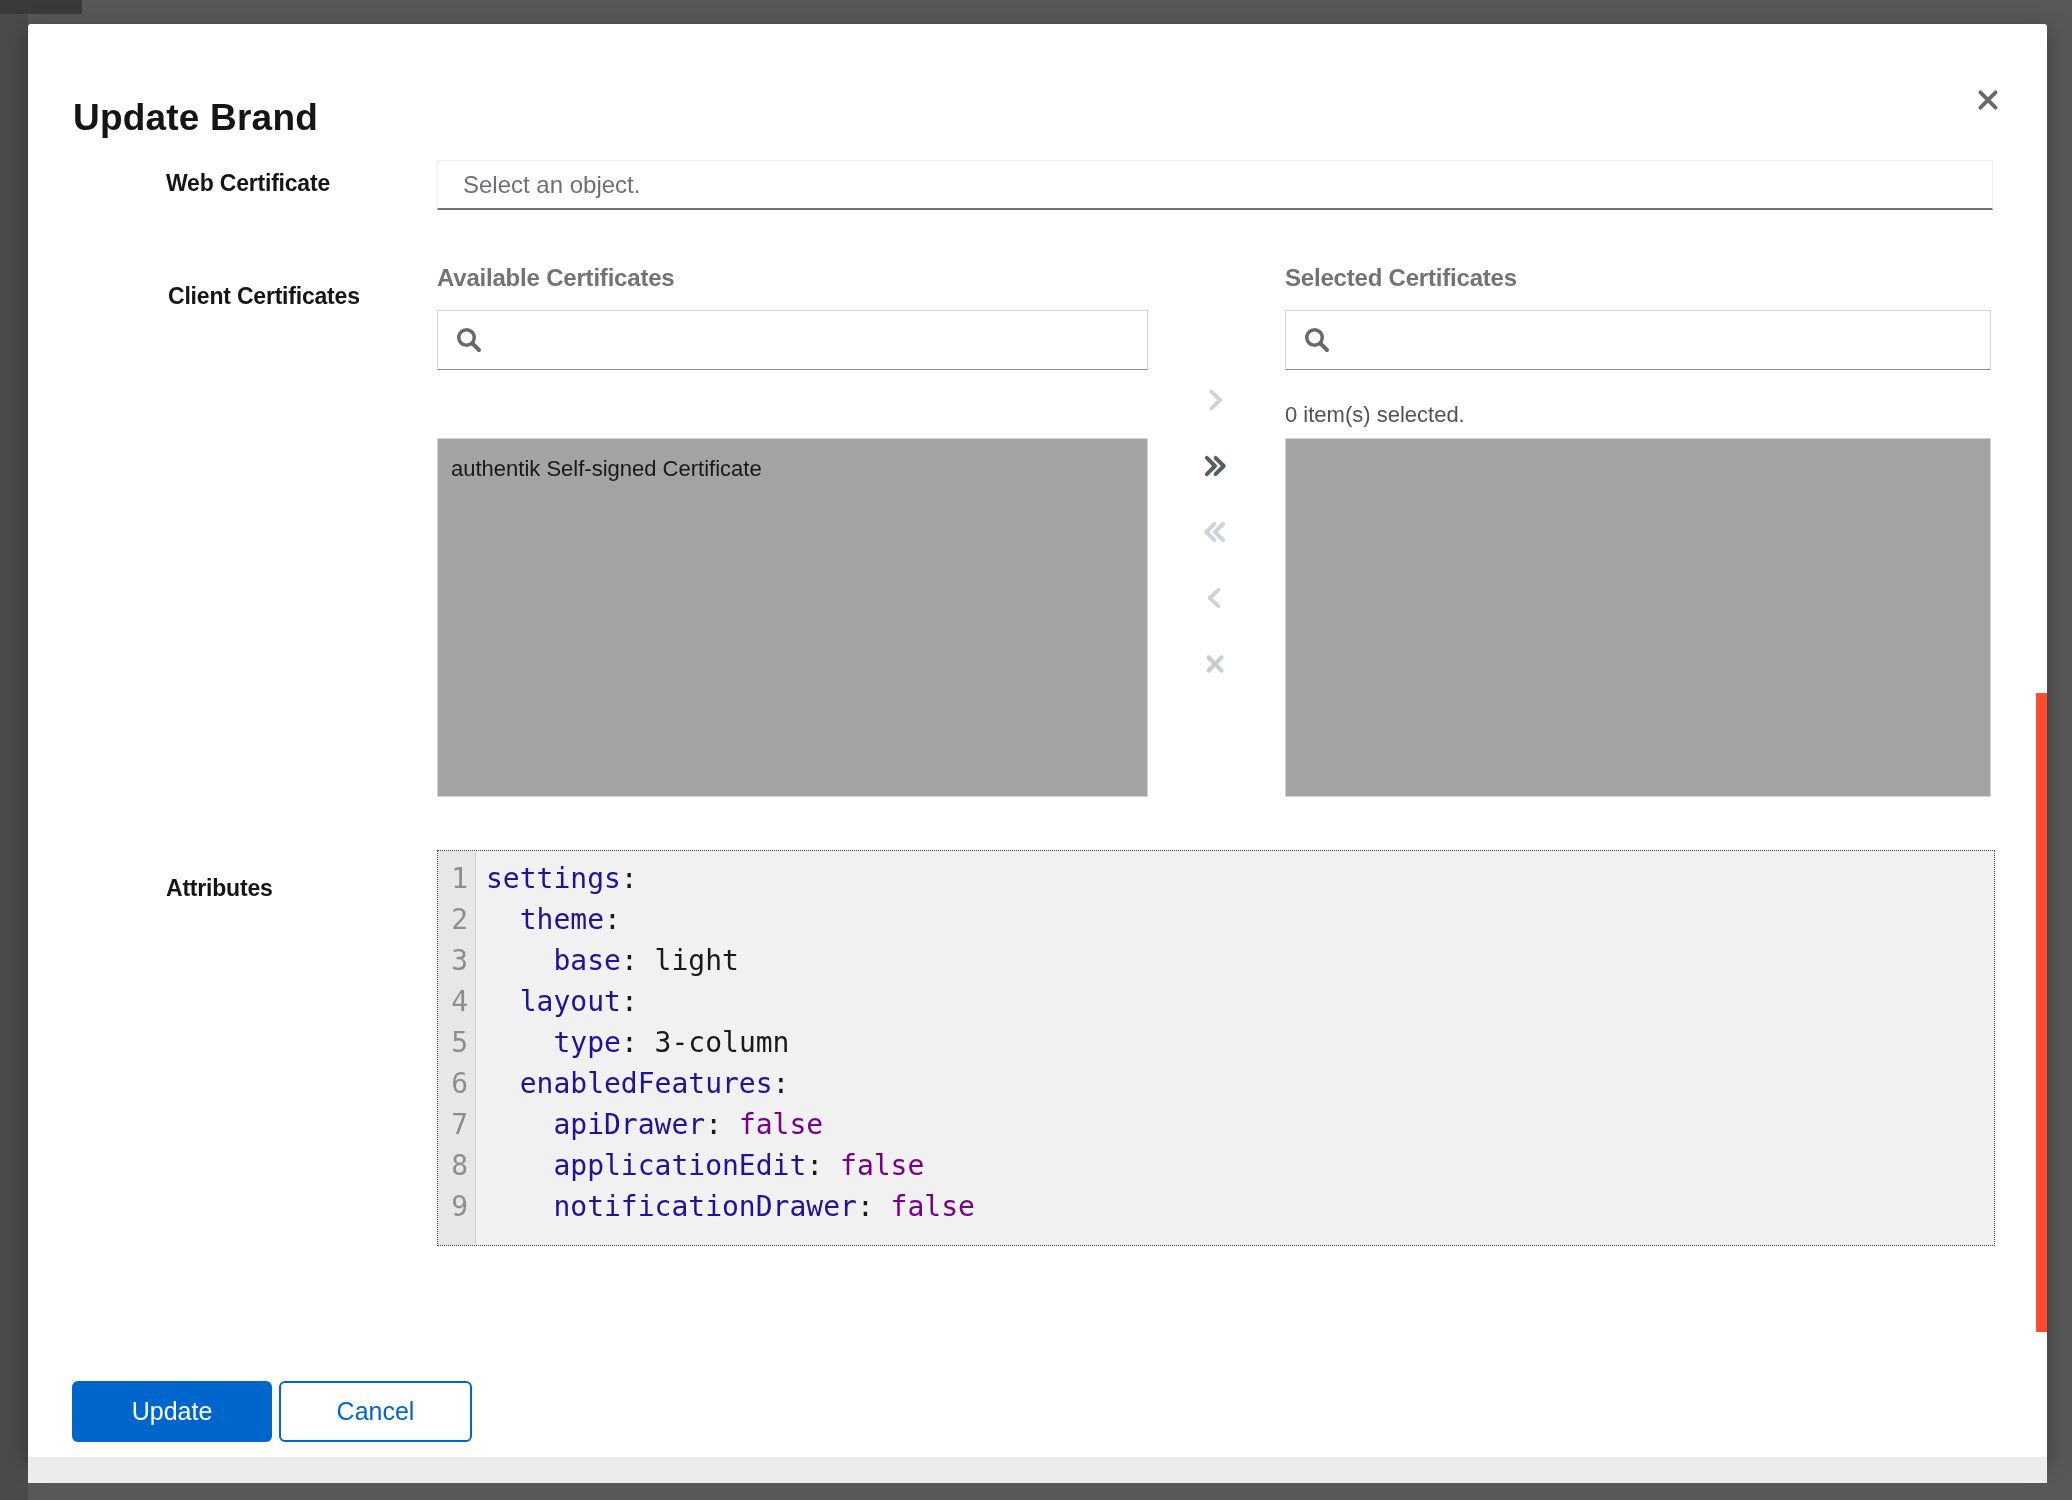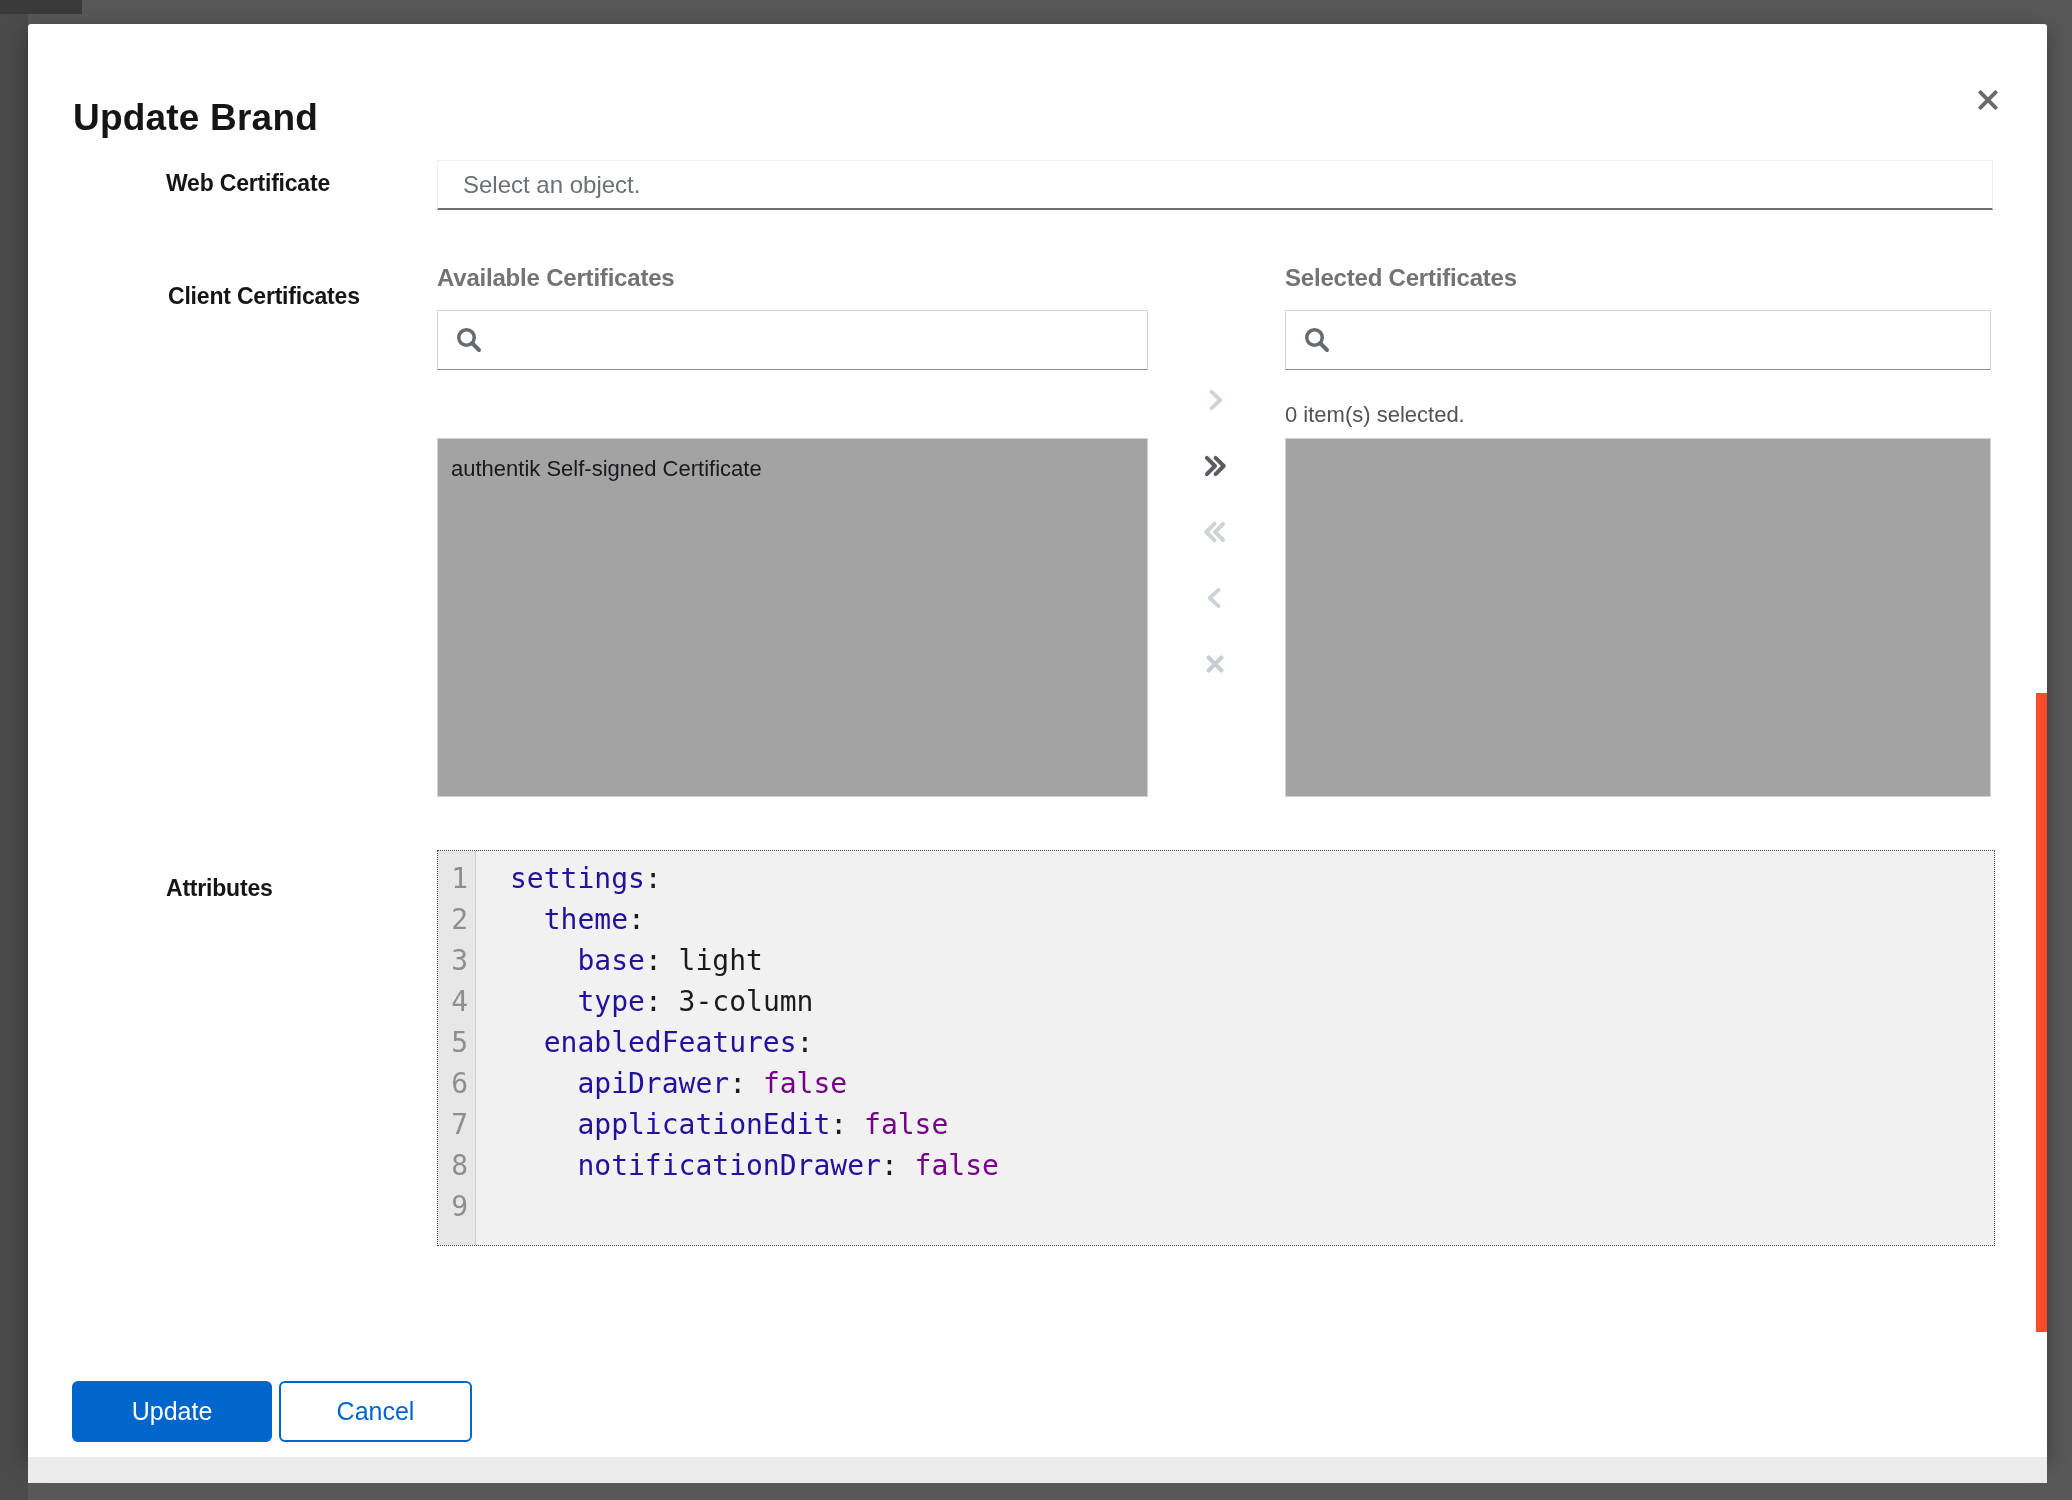--- a/index.html
+++ b/index.html
@@ -50,21 +50,21 @@
   .tr-btn{width:38px;height:38px;margin-bottom:28px;border:0;background:transparent;padding:0;
           display:flex;align-items:center;justify-content:center;cursor:pointer;}
   .tr-btn:last-child{margin-bottom:0;}
 
   .code-editor{position:absolute;left:409px;top:826px;width:1558px;height:396px;background:#f1f1f1;
                border:1px dotted #4a4a4a;display:flex;
                font-family:"DejaVu Sans Mono", monospace;font-size:28px;line-height:41px;}
   .gutter{width:38px;background:#e7e7e7;border-right:1px solid #cfcfcf;padding:7px 7px 0 0;
           text-align:right;color:#8e8e8e;flex:0 0 auto;}
   .codepane{flex:1 1 auto;padding:7px 0 0 10px;overflow:hidden;}
-  .cl{white-space:pre;color:#1a1a1a;margin-left:24px;}
+  .cl{white-space:pre;color:#1a1a1a;}
   .tok-key{color:#221199;}
   .tok-pun{color:#1a1a1a;}
   .tok-bool{color:#770088;}
   .tok-plain{color:#1a1a1a;}
 
   .helper-text{position:absolute;left:409px;top:1232px;width:1520px;font-size:21px;color:#1c1c1c;}
 
   .btn{position:absolute;top:1357px;height:61px;border-radius:6px;font-family:"Liberation Sans",sans-serif;
        font-size:25px;cursor:pointer;display:flex;align-items:center;justify-content:center;}
   .btn-update{left:44px;width:200px;background:#0066cc;border:0;color:#ffffff;}
@@ -179,20 +179,21 @@
           <div>5</div>
           <div>6</div>
           <div>7</div>
           <div>8</div>
           <div>9</div>
         </div>
       <div class="codepane" id="code-pane">
           <div class="cl"><span class="tok-key">settings</span><span class="tok-pun">:</span></div>
           <div class="cl">  <span class="tok-key">theme</span><span class="tok-pun">:</span></div>
           <div class="cl">    <span class="tok-key">base</span><span class="tok-pun">:</span> <span class="tok-plain">light</span></div>
+          <div class="cl">  <span class="tok-key">layout</span><span class="tok-pun">:</span></div>
           <div class="cl">    <span class="tok-key">type</span><span class="tok-pun">:</span> <span class="tok-plain">3-column</span></div>
           <div class="cl">  <span class="tok-key">enabledFeatures</span><span class="tok-pun">:</span></div>
           <div class="cl">    <span class="tok-key">apiDrawer</span><span class="tok-pun">:</span> <span class="tok-bool">false</span></div>
           <div class="cl">    <span class="tok-key">applicationEdit</span><span class="tok-pun">:</span> <span class="tok-bool">false</span></div>
           <div class="cl">    <span class="tok-key">notificationDrawer</span><span class="tok-pun">:</span> <span class="tok-bool">false</span></div>
         </div>
     </div>
 
 
     <button class="btn btn-update">Update</button>

